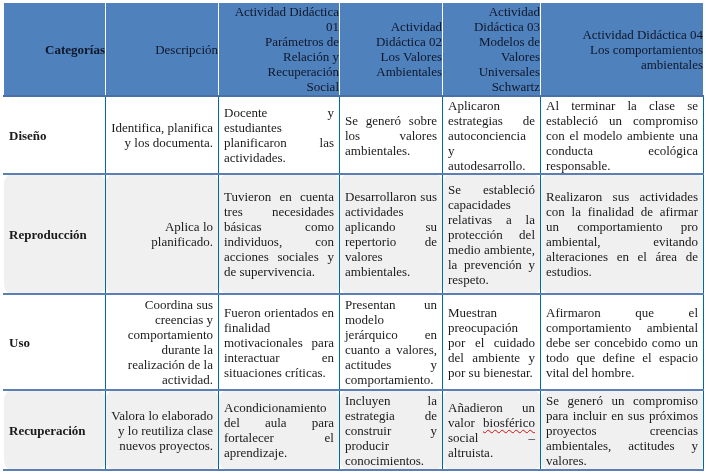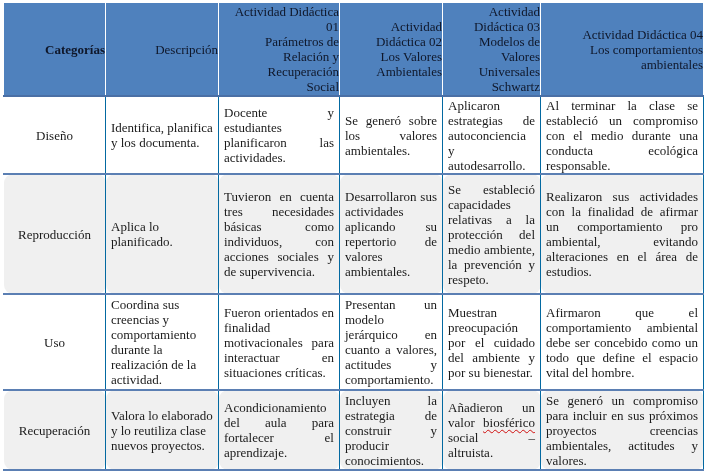--- a/index.html
+++ b/index.html
@@ -63,25 +63,24 @@
     tbody tr.shaded td {
       background: #f0f0f0;
       border-radius: 9px;
     }
     tbody tr.r-diseno td { height: 76px; }
     tbody tr.r-elab td { height: 118px; }
     tbody tr.r-uso td { height: 94px; }
     tbody tr.r-recup td { height: 78px; }
 
     td.cat {
-      font-weight: normal;
-      text-align: center;
+      font-weight: bold;
     }
     td.desc {
-      text-align: left;
+      text-align: right;
     }
     td.just {
       text-align: justify;
       text-align-last: left;
     }
     .spell {
       text-decoration: underline wavy #d01010;
       text-decoration-thickness: 1px;
       text-underline-offset: 2px;
     }
@@ -131,21 +130,21 @@
       </th>
     </tr>
   </thead>
   <tbody>
     <tr class="r-diseno">
       <td class="cat">Diseño</td>
       <td class="desc">Identifica, planifica y los documenta.</td>
       <td class="just">Docente y estudiantes planificaron las actividades.</td>
       <td class="just">Se generó sobre los valores ambientales.</td>
       <td class="just">Aplicaron estrategias de autoconciencia y autodesarrollo.</td>
-      <td class="just">Al terminar la clase se estableció un compromiso con el medio durante una conducta ecológica responsable.</td>
+      <td class="just">Al terminar la clase se estableció un compromiso con el modelo ambiente una conducta ecológica responsable.</td>
     </tr>
     <tr class="r-elab shaded">
       <td class="cat">Reproducción</td>
       <td class="desc">Aplica lo planificado.</td>
       <td class="just">Tuvieron en cuenta tres necesidades básicas como individuos, con acciones sociales y de supervivencia.</td>
       <td class="just">Desarrollaron sus actividades aplicando su repertorio de valores ambientales.</td>
       <td class="just">Se estableció capacidades relativas a la protección del medio ambiente, la prevención y respeto.</td>
       <td class="just">Realizaron sus actividades con la finalidad de afirmar un comportamiento pro ambiental, evitando alteraciones en el área de estudios.</td>
     </tr>
     <tr class="r-uso">

